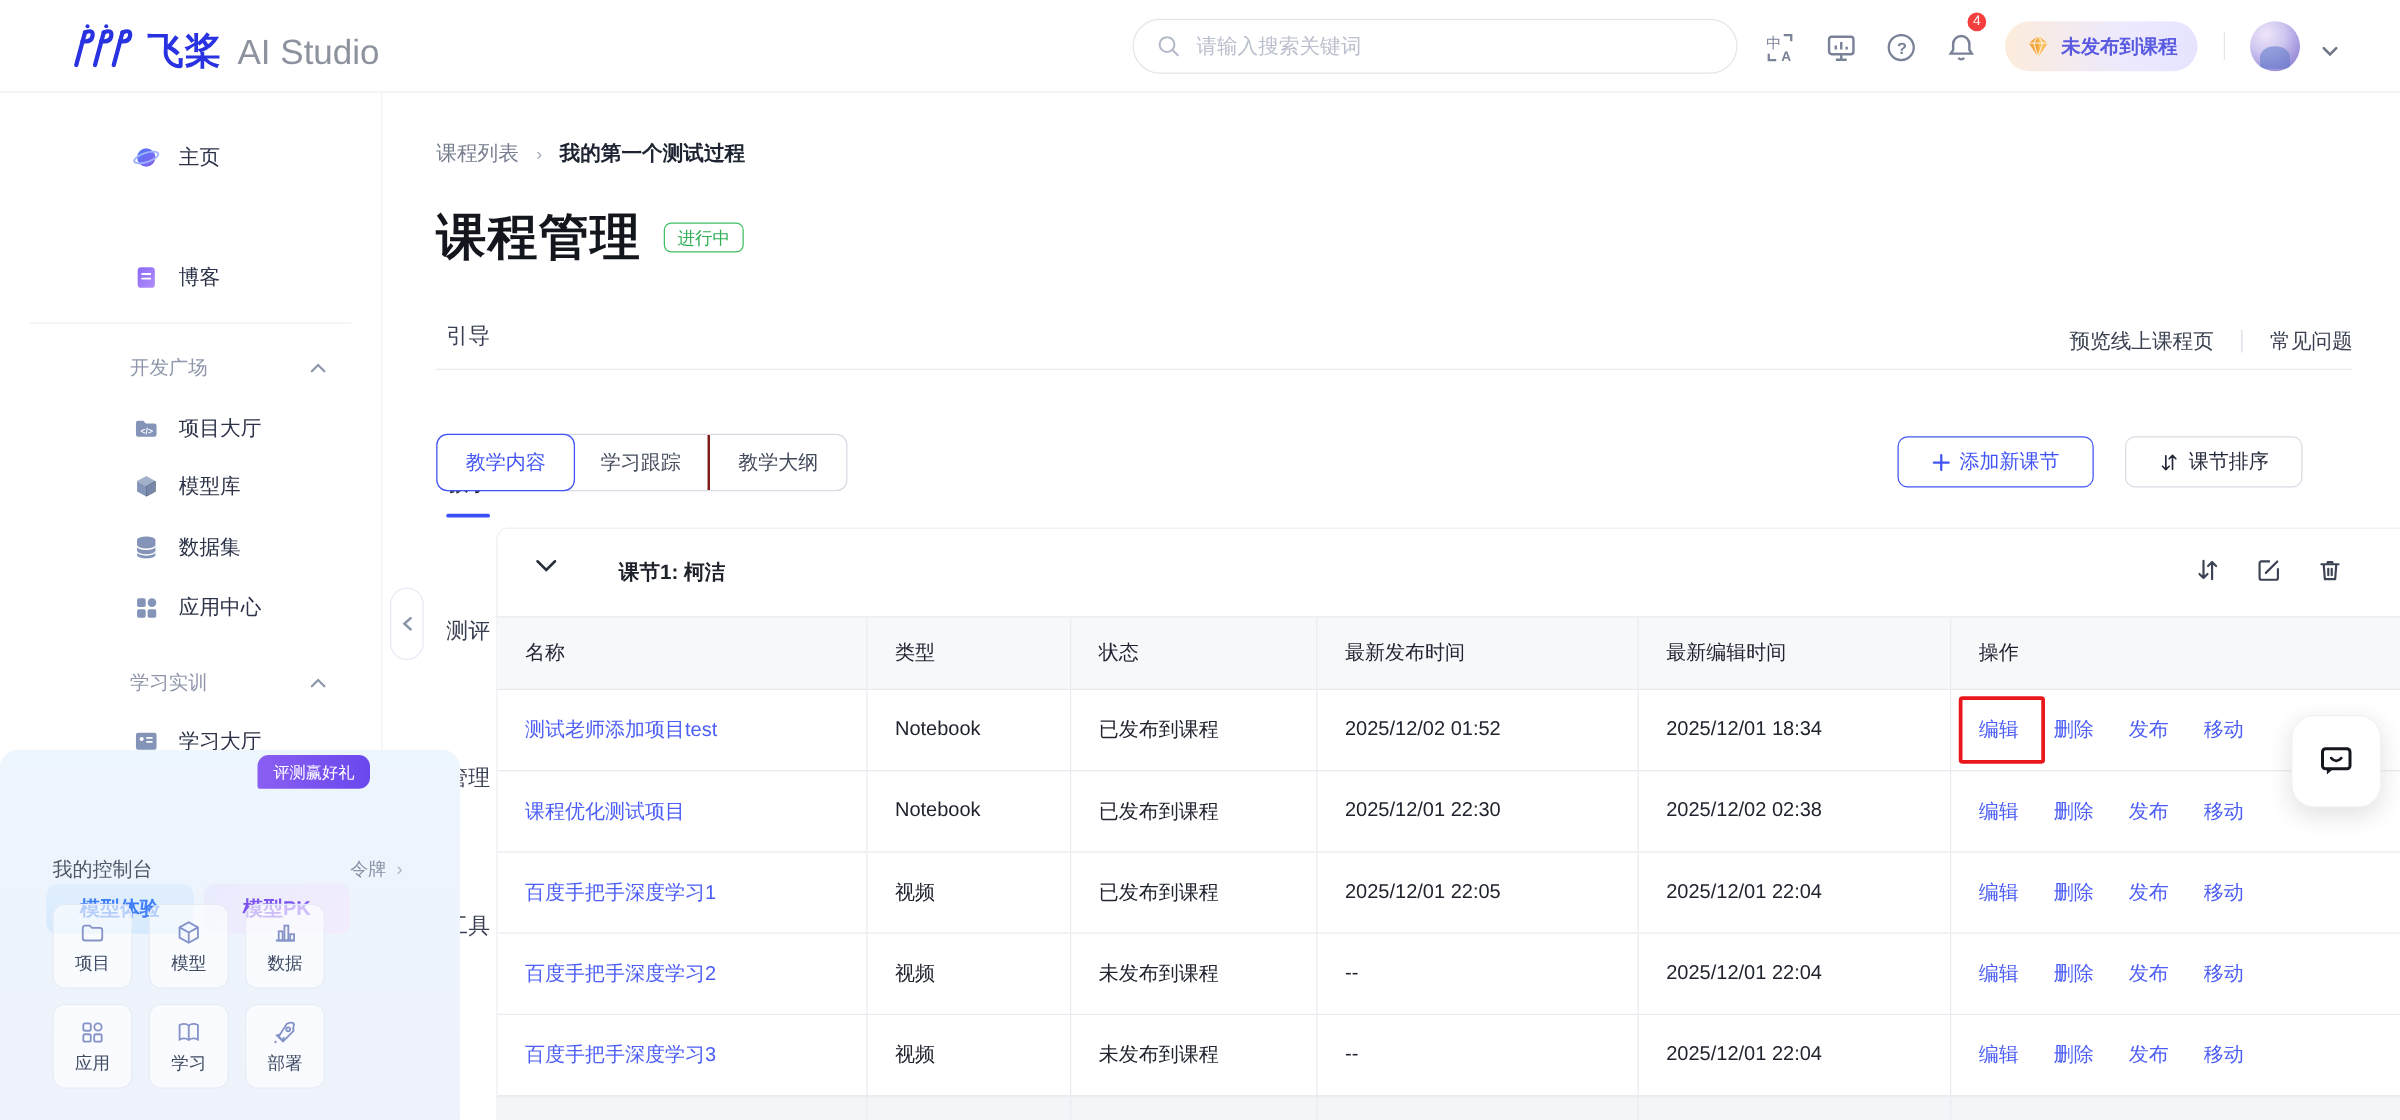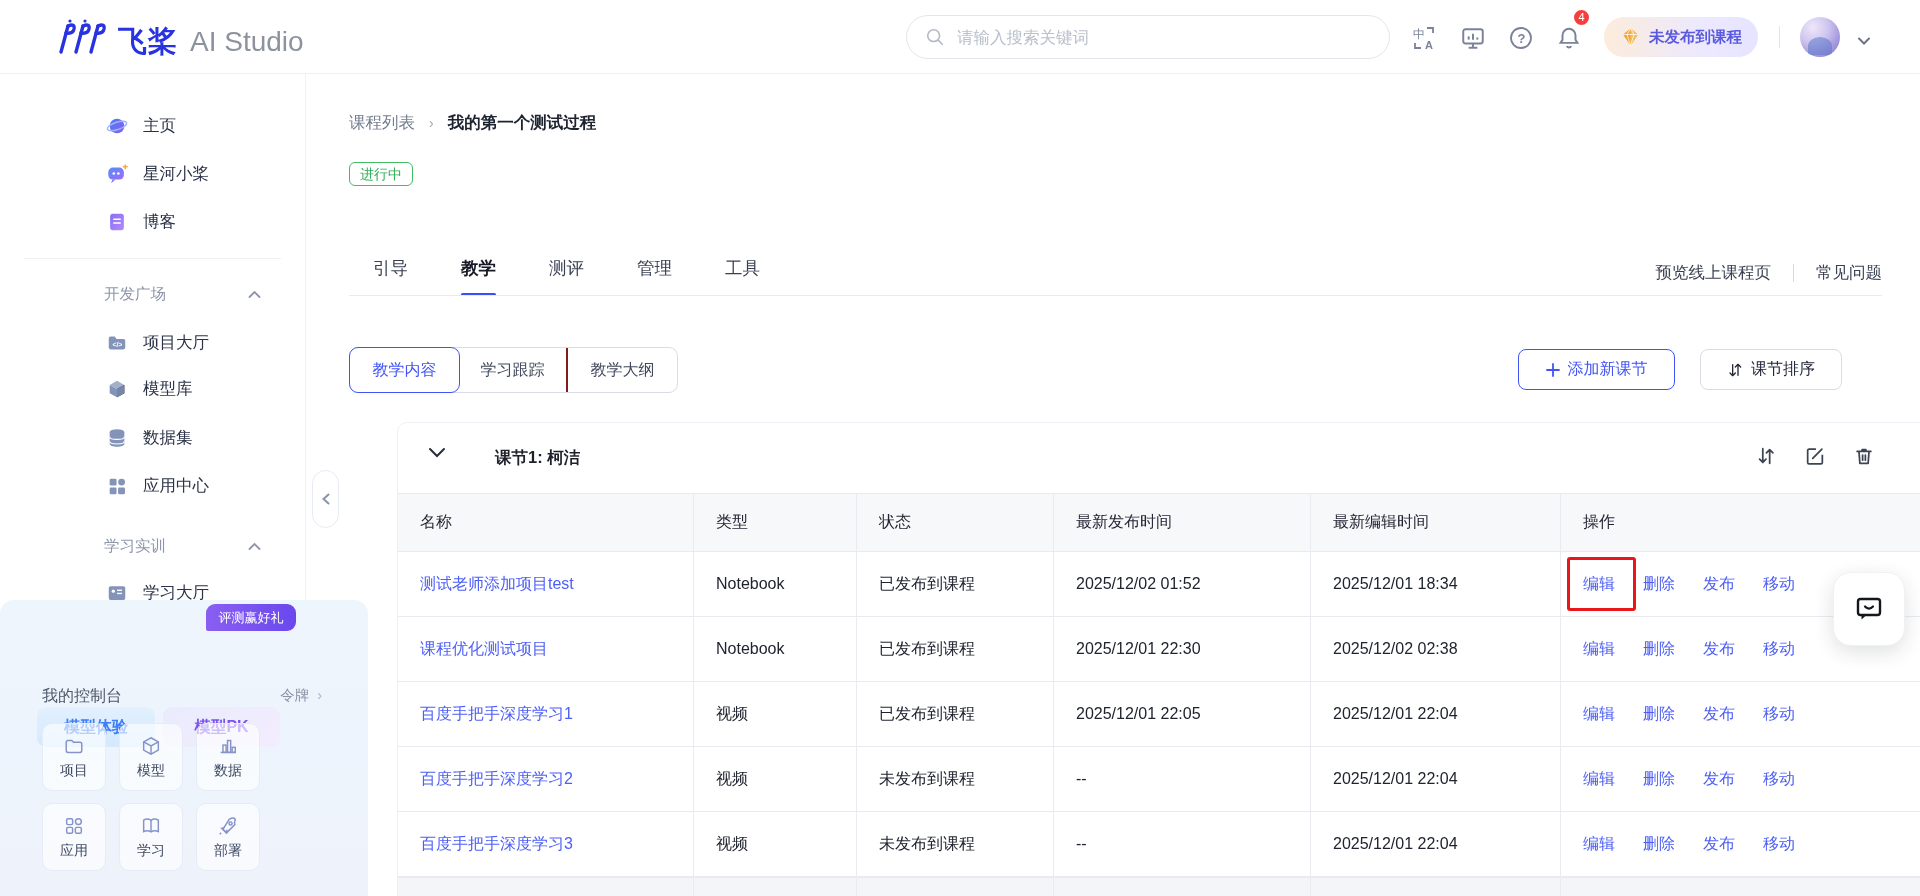--- a/index.html
+++ b/index.html
@@ -68,21 +68,21 @@
   
   .main { position:absolute; left:306px; top:74px; width:1614px; height:822px; background:#fff; }
   .crumb { position:absolute; left:43px; top:38px; font-size:16.5px; display:flex; gap:14px; align-items:center; }
   .crumb .parent { color:#757d8f; cursor:pointer; }
   .crumb .sep { color:#a0a7b7; font-size:14px; }
   .crumb .cur { color:#1d2330; font-weight:700; }
   .title-row { position:absolute; left:43px; top:88px; display:flex; align-items:center; gap:18px; }
   .page-title { font-size:40px; font-weight:700; color:#14161e; letter-spacing:1px; }
   .status { border:1.5px solid #3fbf62; color:#2fae55; font-size:14px; border-radius:6px;
             padding:4px 10px; line-height:1;text-align:right; }
-  .tabs { position:absolute; left:67px; top:182px; display:flex; gap:53px; }
+  .tabs { position:absolute; left:51px; top:182px; display:flex; gap:78px;flex-direction:column; }
   .tab { font-size:17.5px; color:#383f52; padding-bottom:16px; position:relative; cursor:pointer; }
   .tab.active { color:#171a26; font-weight:700; }
   .tab.active:after { content:""; position:absolute; left:0; right:0; bottom:0; height:3.5px;
             background:#3b4ef8; border-radius:2px; }
   .tabs-line { position:absolute; left:43px; width:1533px; top:221px; height:1px; background:#e9ebf0; }
   .top-links { position:absolute; right:38px; top:188px; display:flex; align-items:center; gap:22px;
             font-size:16.5px; color:#3a4051; }
   .top-links .tdiv { width:1px; height:18px; background:#d5d9e2; }
   .top-links span { cursor:pointer; }
 
@@ -217,36 +217,20 @@
           <linearGradient id="g1" x1="0" y1="0" x2="1" y2="1">
         <stop offset="0" stop-color="#4e7bf8"></stop>
             <stop offset="1" stop-color="#8b5ff0"></stop>
           </linearGradient>
         </defs>
       <circle cx="12" cy="12" r="8" fill="url(#g1)"></circle>
       <ellipse cx="12" cy="12" rx="11" ry="4" fill="none" stroke="#9db4fa" stroke-width="1.6" transform="rotate(-18 12 12)"></ellipse>
     </svg>
     <span>主页</span>
   </div>
-  <div class="sb-item" style="top:76px">
-    <svg width="22" height="22" viewBox="0 0 24 24">
-      <defs>
-          <linearGradient id="g2" x1="0" y1="0" x2="1" y2="1">
-        <stop offset="0" stop-color="#5b8cfa"></stop>
-            <stop offset="1" stop-color="#9a6cf8"></stop>
-          </linearGradient>
-        </defs>
-      <rect x="2.5" y="5" width="17" height="13" rx="5" fill="url(#g2)"></rect>
-      <path d="M7 18l-1.5 4 5-4z" fill="#8a6ef6"></path>
-      <circle cx="8.5" cy="11.5" r="1.4" fill="#fff"></circle>
-        <circle cx="13.5" cy="11.5" r="1.4" fill="#fff"></circle>
-      <path d="M21 2.2v4M19 4.2h4" stroke="#f6a83c" stroke-width="1.6" stroke-linecap="round"></path>
-    </svg>
-    <span>星河小桨</span>
-  </div>
   <div class="sb-item" style="top:124px">
     <svg width="22" height="22" viewBox="0 0 24 24">
       <defs>
           <linearGradient id="g3" x1="0" y1="0" x2="1" y2="1">
         <stop offset="0" stop-color="#8a6cf6"></stop>
             <stop offset="1" stop-color="#b18cfa"></stop>
           </linearGradient>
         </defs>
       <rect x="4.5" y="3" width="15" height="18" rx="3" fill="url(#g3)"></rect>
       <line x1="8.5" y1="9" x2="15.5" y2="9" stroke="#fff" stroke-width="1.7" stroke-linecap="round"></line>
@@ -380,20 +364,21 @@
 
 <div class="main">
 
   <div class="crumb">
     <span class="parent">课程列表</span>
     <span class="sep">›</span>
     <span class="cur">我的第一个测试过程</span>
   </div>
 
   <div class="title-row">
+    <span class="page-title">课程管理</span>
     <span class="status">进行中</span>
   </div>
 
   <div class="tabs">
     <div class="tab">引导</div>
     <div class="tab active">教学</div>
     <div class="tab">测评</div>
     <div class="tab">管理</div>
     <div class="tab">工具</div>
   </div>

